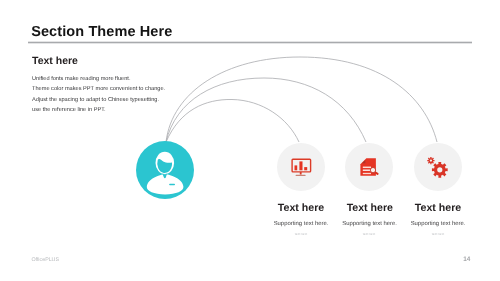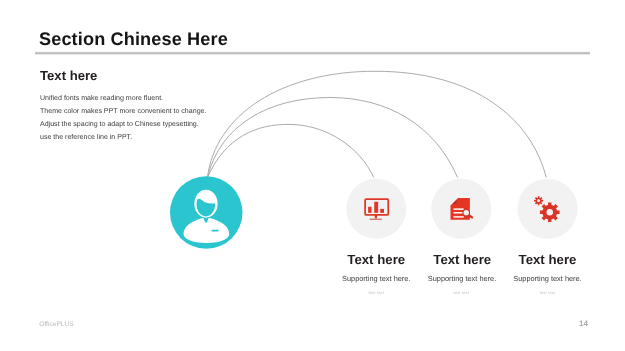--- a/index.html
+++ b/index.html
@@ -16,21 +16,21 @@
   .colSub{position:absolute;font-size:5.9px;color:#414042;text-align:center;top:221px;}
   .colTiny{position:absolute;font-size:3.2px;color:#bfc1c4;text-align:center;top:232px;letter-spacing:0.15px;}
   #brand{position:absolute;left:31.4px;top:257.2px;font-size:5.3px;color:#b7b9bc;}
   #pageNum{position:absolute;left:463.2px;top:255.6px;font-size:6.4px;font-weight:bold;color:#a7a9ac;}
 </style>
 </head>
 <body>
 
 <div class="slide">
 
-  <div id="sectionTitle">Section Chinese Here</div>
+  <div id="sectionTitle">Section Theme Here</div>
   <div id="titleRule"></div>
   <div id="textHere">Text here</div>
   <div id="bodyText">
       <div>Unified fonts make reading more fluent.</div>
       <div>Theme color makes PPT more convenient to change.</div>
       <div>Adjust the spacing to adapt to Chinese typesetting.</div>
       <div>use the reference line in PPT.</div>
     </div>
 
   <svg class="arcs" viewBox="0 0 500 281">

